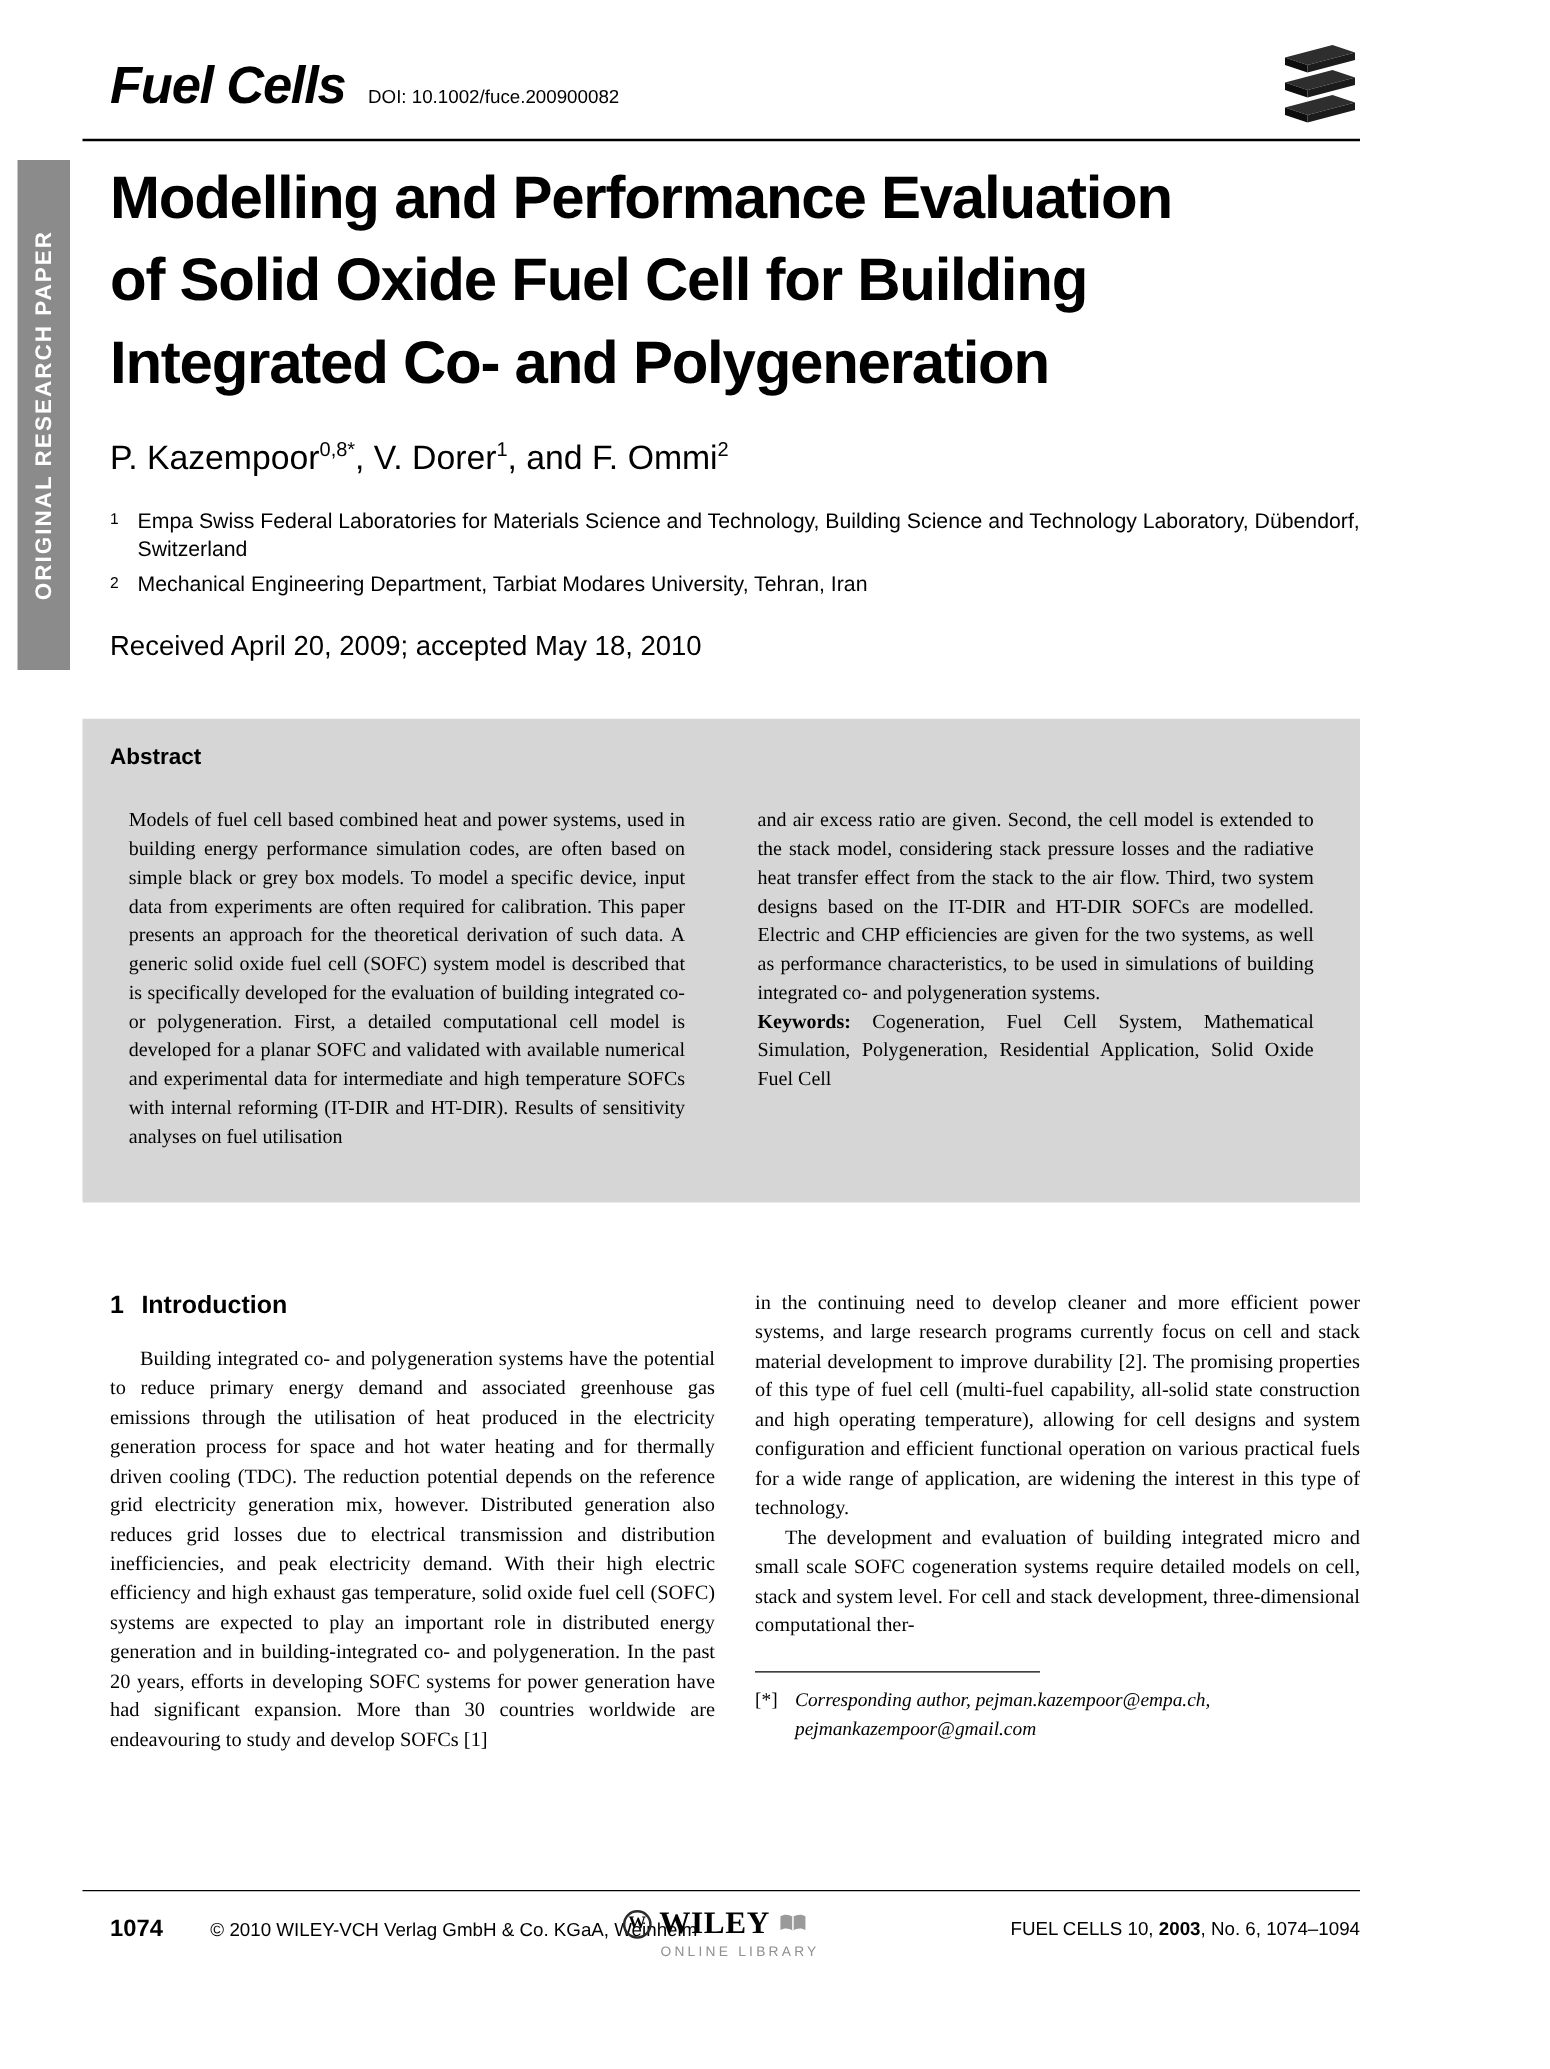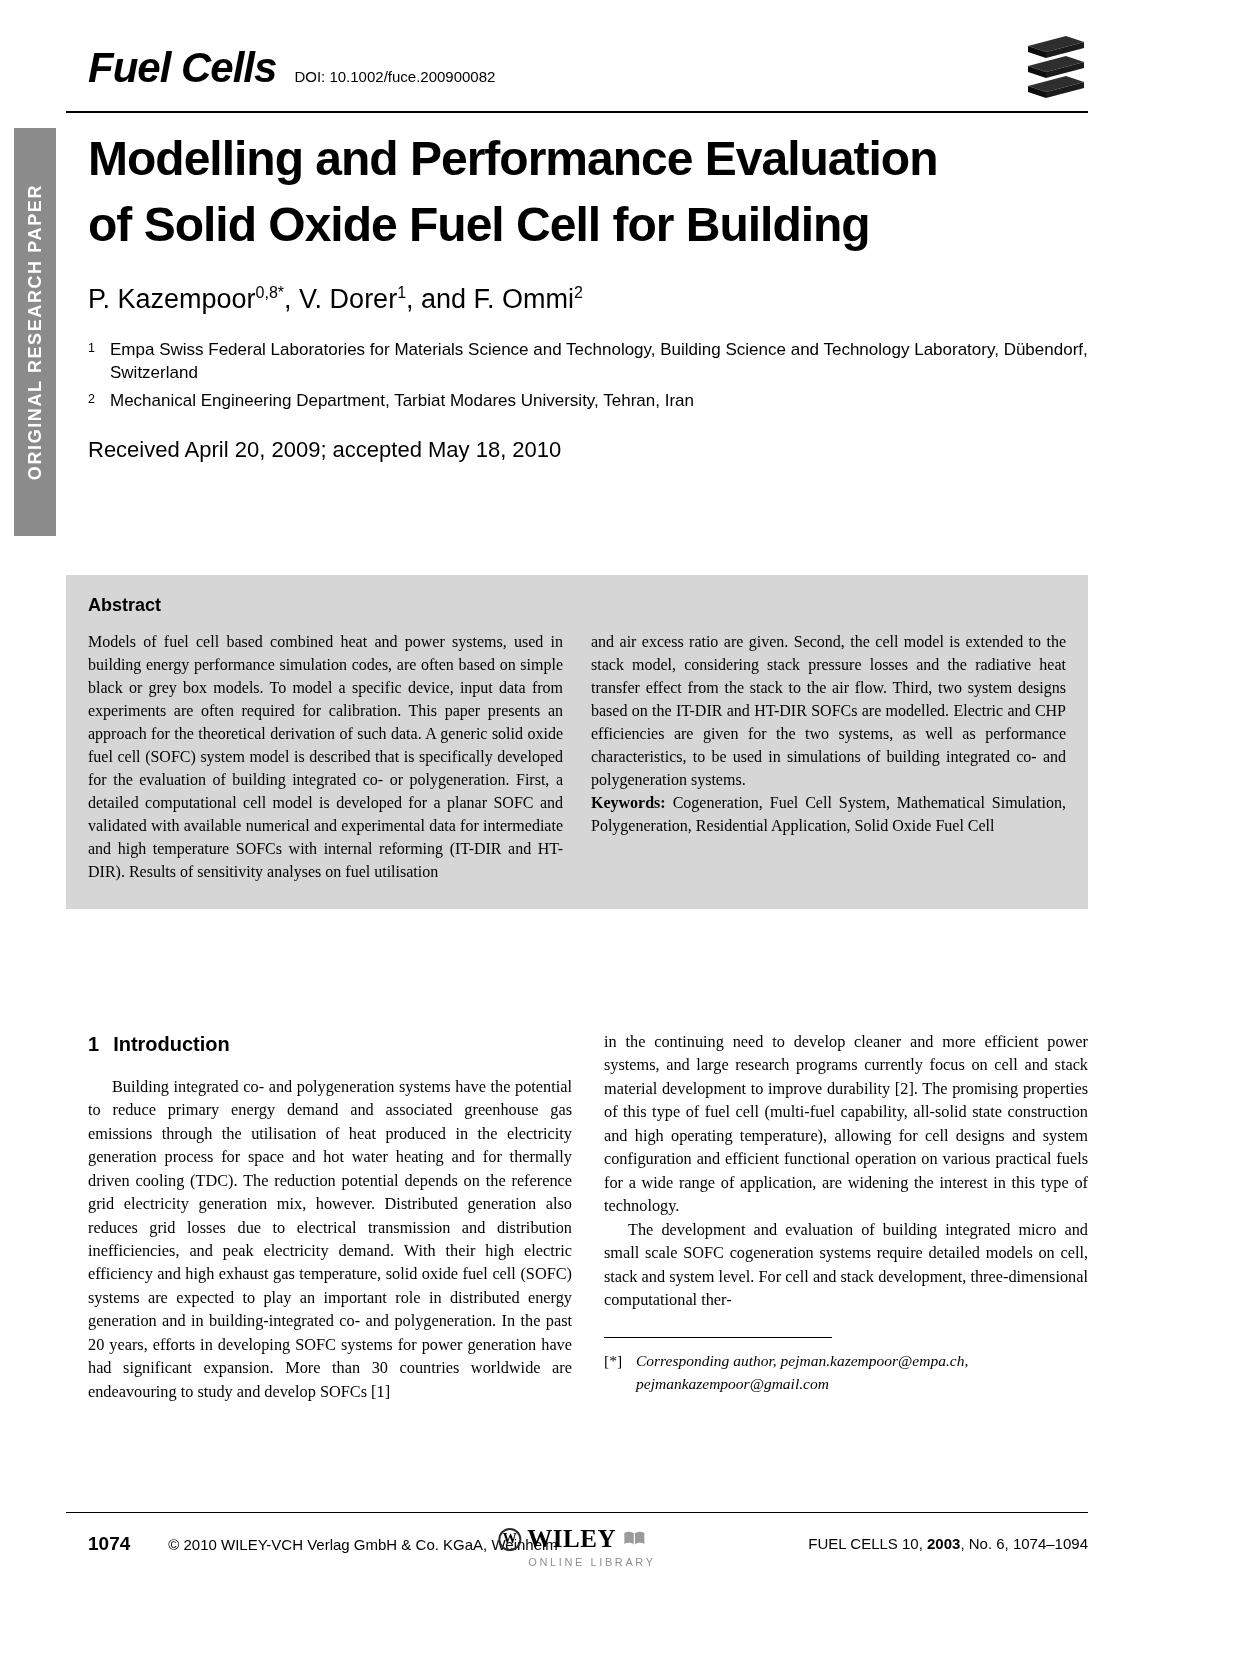--- a/index.html
+++ b/index.html
@@ -44,21 +44,21 @@
   .abstract-box {
     position: absolute; left: 66px; top: 575px; width: 1022px;
     background: #d6d6d6; padding: 20px 22px 26px 22px;
   }
   .abstract-heading { margin: 0 0 14px 0; font-size: 18px; font-weight: bold; }
   .abstract-cols {
     display: flex; gap: 28px;
     font-family: "Liberation Serif", serif; font-size: 16px; line-height: 1.44;
     text-align: justify;
   }
-  .abstract-col { flex: 1; margin: 0; }
+  .abstract-col { flex: 1; margin: 15px; }
   .abstract-col p { margin: 0; }
   .keywords { margin-top: 16px; }
   .keywords strong { font-weight: bold; }
 
   
   .body-cols {
     position: absolute; left: 88px; top: 1030px; width: 1000px;
     display: flex; gap: 32px;
     font-family: "Liberation Serif", serif; font-size: 16.3px; line-height: 1.44;
     text-align: justify;
@@ -126,20 +126,21 @@
       <polygon points="6,54 44,44 62,50 24,60" fill="#2e2e2e"></polygon>
       <polygon points="6,54 24,60 24,66 6,60" fill="#0d0d0d"></polygon>
       <polygon points="24,60 62,50 62,56 24,66" fill="#1c1c1c"></polygon>
     </svg>
   </div>
 
   <section class="front-matter">
     <h1 class="article-title">
       <span class="title-line">Modelling and Performance Evaluation</span>
       <span class="title-line">of Solid Oxide Fuel Cell for Building</span>
+      <span class="title-line">Integrated Co- and Polygeneration</span>
     </h1>
 
     <div class="authors"><span class="author"><span>P. Kazempoor</span><sup>0,8*</sup></span><span class="author"><span>, V. Dorer</span><sup>1</sup></span><span class="author"><span>, and F. Ommi</span><sup>2</sup></span></div>
 
     <div class="affiliations">
       <div class="affiliation">
         <span class="aff-sup">1</span>
         <span class="aff-text">Empa Swiss Federal Laboratories for Materials Science and Technology, Building Science and Technology Laboratory, Dübendorf, Switzerland</span>
       </div>
       <div class="affiliation">

